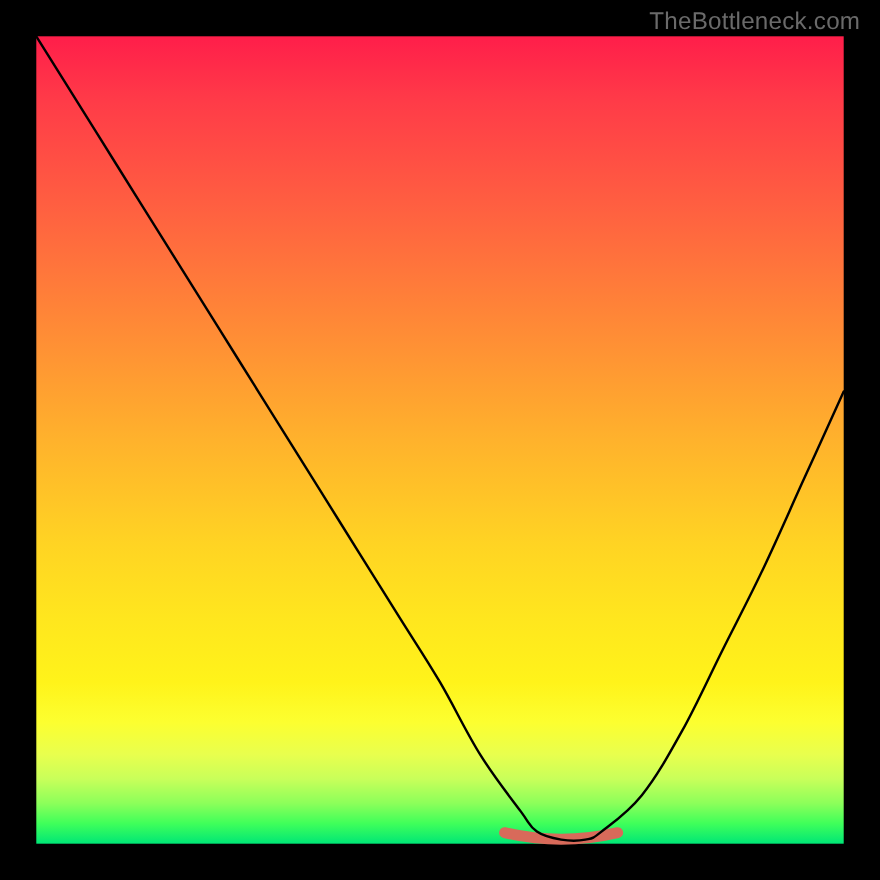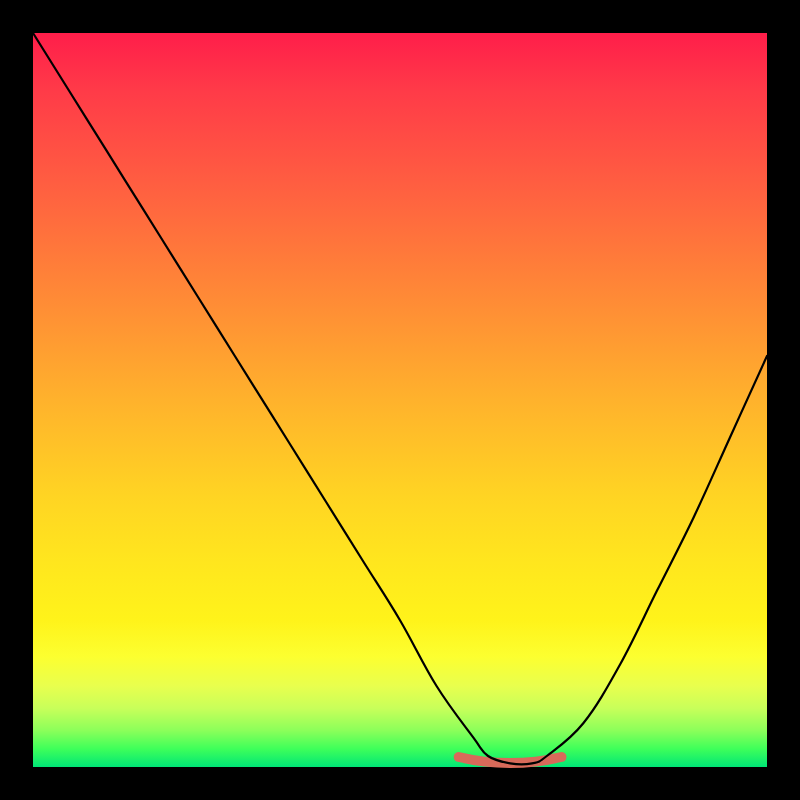--- a/index.html
+++ b/index.html
@@ -70,20 +70,21 @@
   svg.curve path.highlight {
     stroke: #d86a5a;
     stroke-width: 10;
     stroke-linecap: round;
   }
 </style>
 </head>
 <body>
 
 <div class="frame">
+  <div class="watermark">TheBottleneck.com</div>
 
   <div class="plot-area">
     <svg class="curve" viewBox="0 0 734 734" preserveAspectRatio="none">
       <path class="highlight" d="M 425.7 724.0
               Q 451.4 730.0 477.1 730.0
               Q 502.8 730.0 528.5 724.0"></path>
       <path d="M 0.00 0.00 C 6.61 10.57, 23.49 37.58, 36.70 58.72 C 49.91 79.86, 60.19 96.30, 73.40 117.44 C 86.61 138.58, 96.89 155.02, 110.10 176.16 C 123.31 197.30, 133.59 213.74, 146.80 234.88 C 160.01 256.02, 170.29 272.46, 183.50 293.60 C 196.71 314.74, 206.99 331.18, 220.20 352.32 C 233.41 373.46, 243.69 389.90, 256.90 411.04 C 270.11 432.18, 280.39 448.62, 293.60 469.76 C 306.81 490.90, 317.09 507.34, 330.30 528.48 C 343.51 549.62, 353.79 564.74, 367.00 587.20 C 380.21 609.66, 390.49 632.12, 403.70 653.26 C 416.91 674.40, 431.15 692.09, 440.40 704.64 C 449.65 717.19, 448.47 718.37, 455.08 722.99 C 461.69 727.61, 469.17 729.01, 477.10 730.33 C 485.03 731.65, 492.51 731.65, 499.12 730.33 C 505.73 729.01, 504.55 730.26, 513.80 722.99 C 523.05 715.72, 537.29 706.48, 550.50 689.96 C 563.71 673.45, 573.99 655.02, 587.20 631.24 C 600.41 607.46, 610.69 584.26, 623.90 557.84 C 637.11 531.42, 647.39 512.19, 660.60 484.44 C 673.81 456.69, 684.09 432.77, 697.30 403.70 C 710.51 374.63, 727.39 337.49, 734.00 322.96"></path>
     </svg>
   </div>
 </div>

